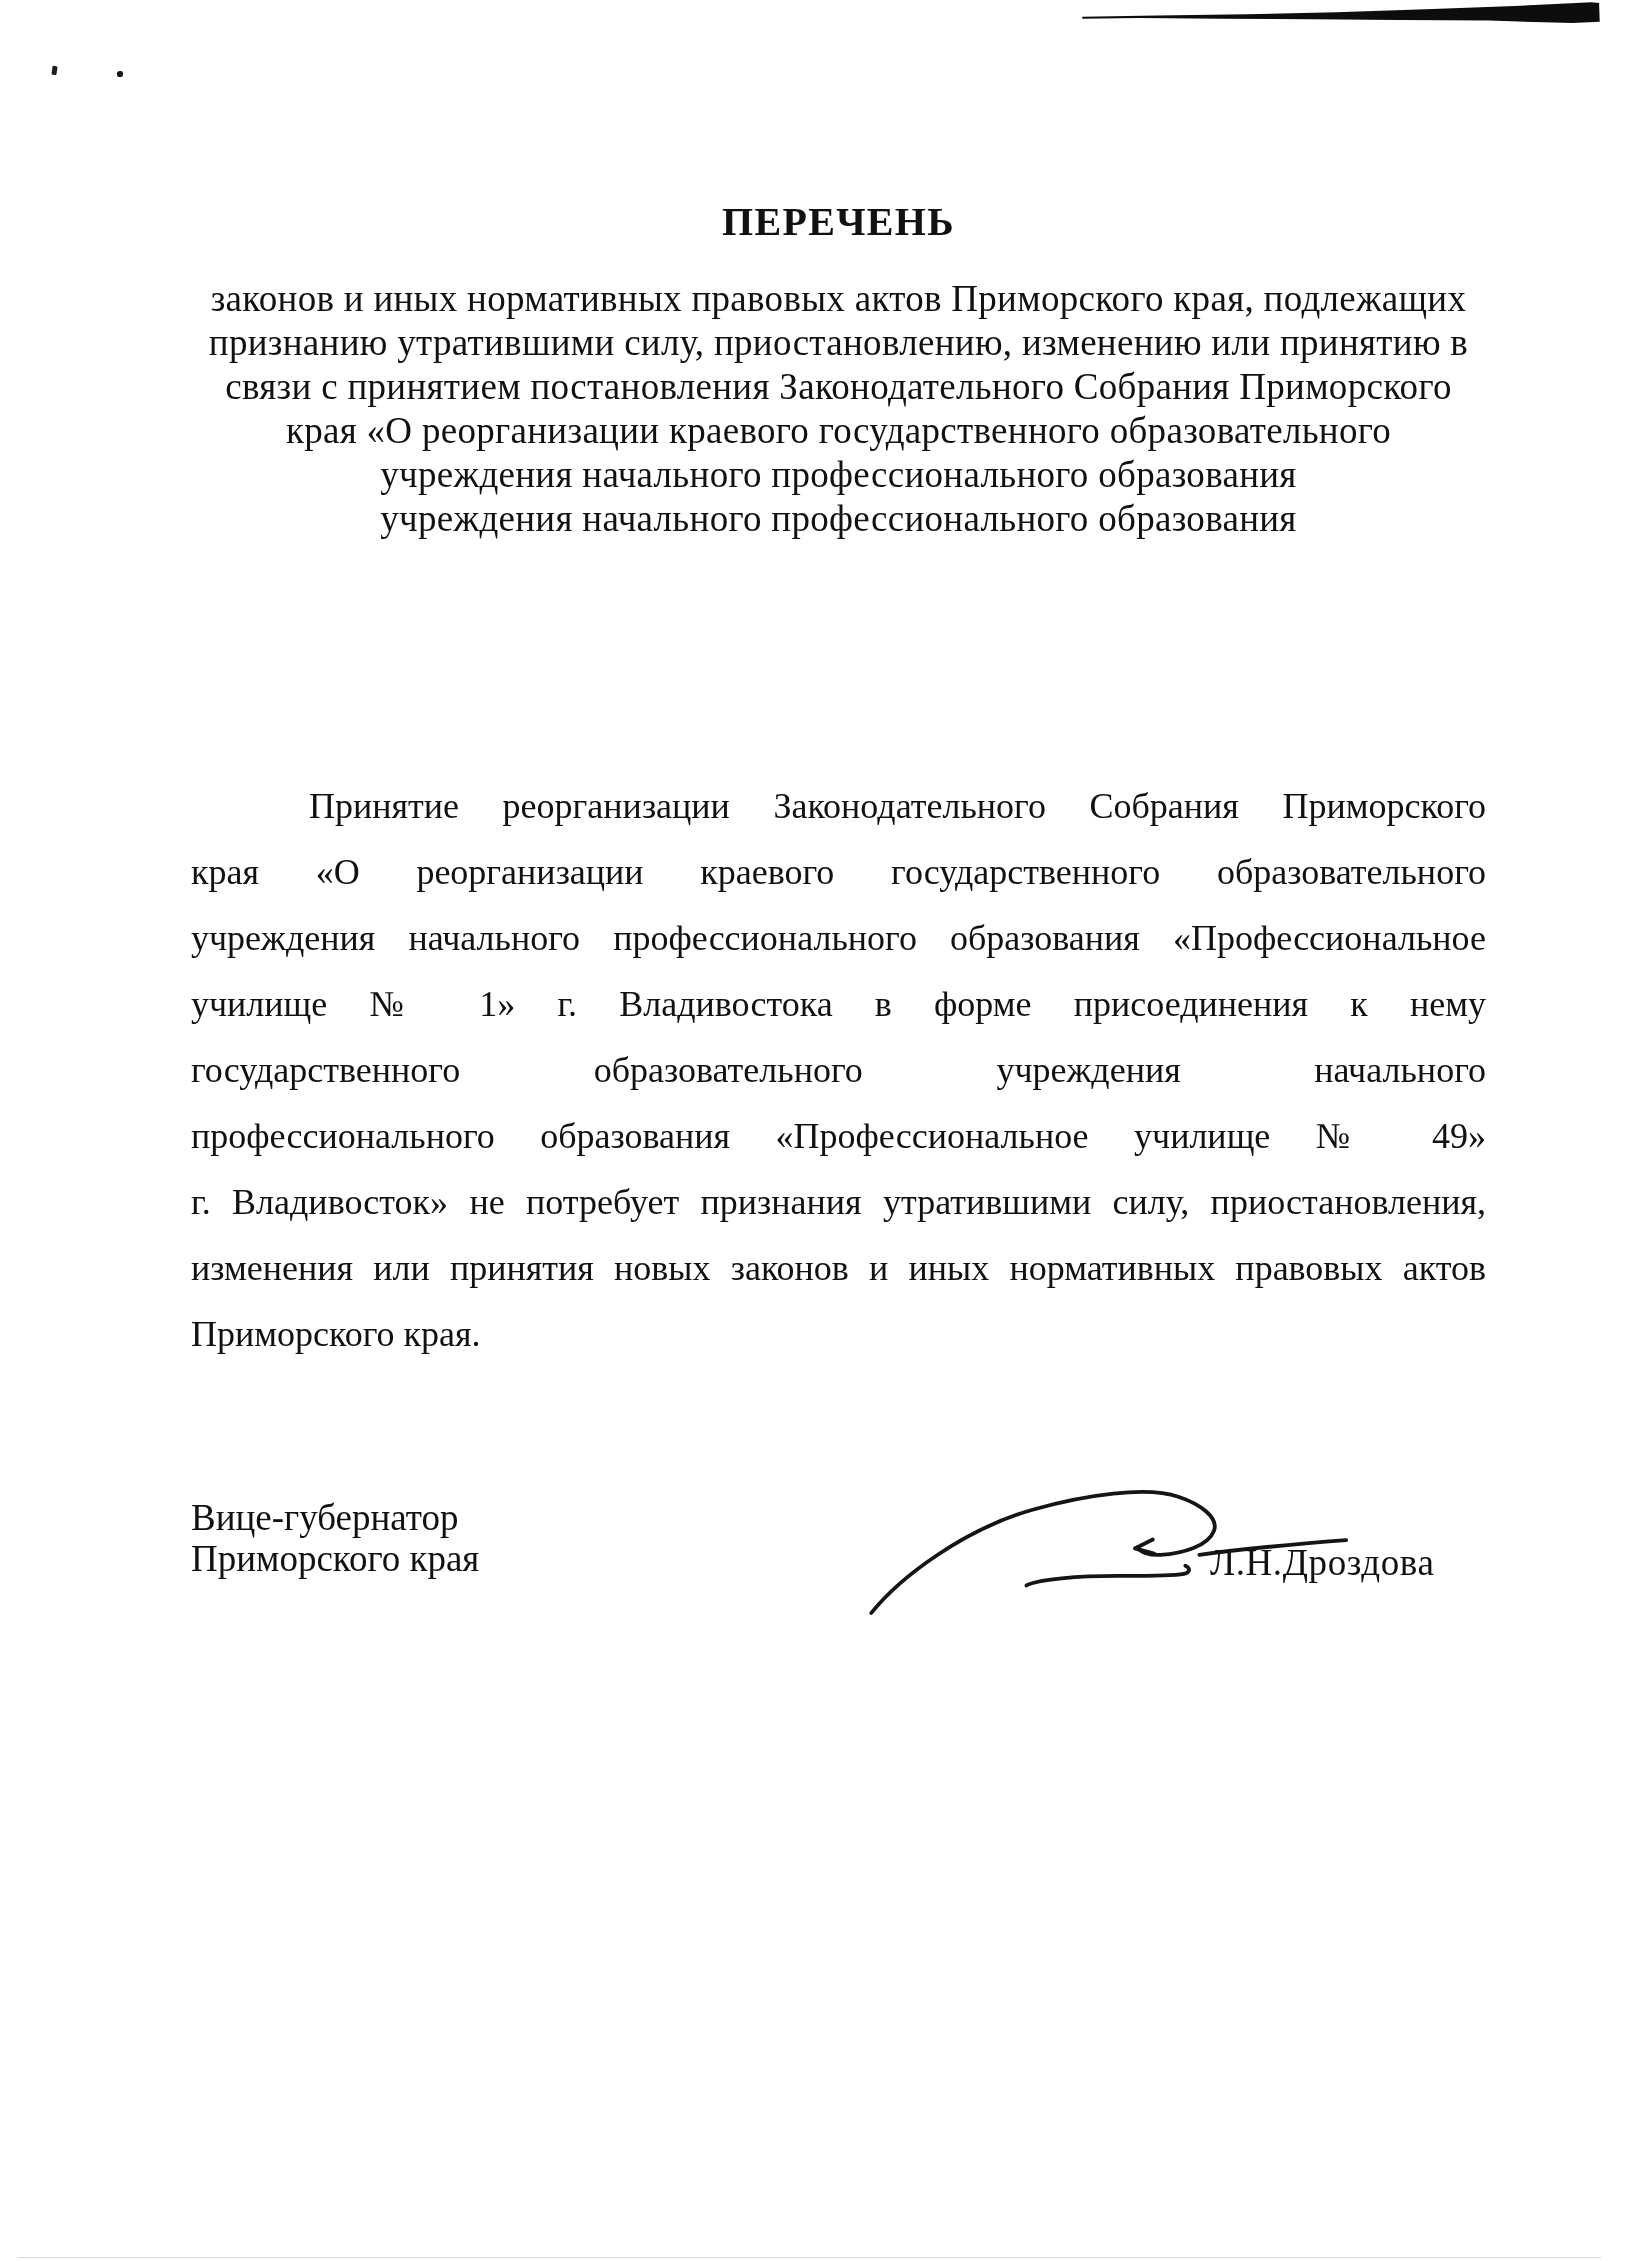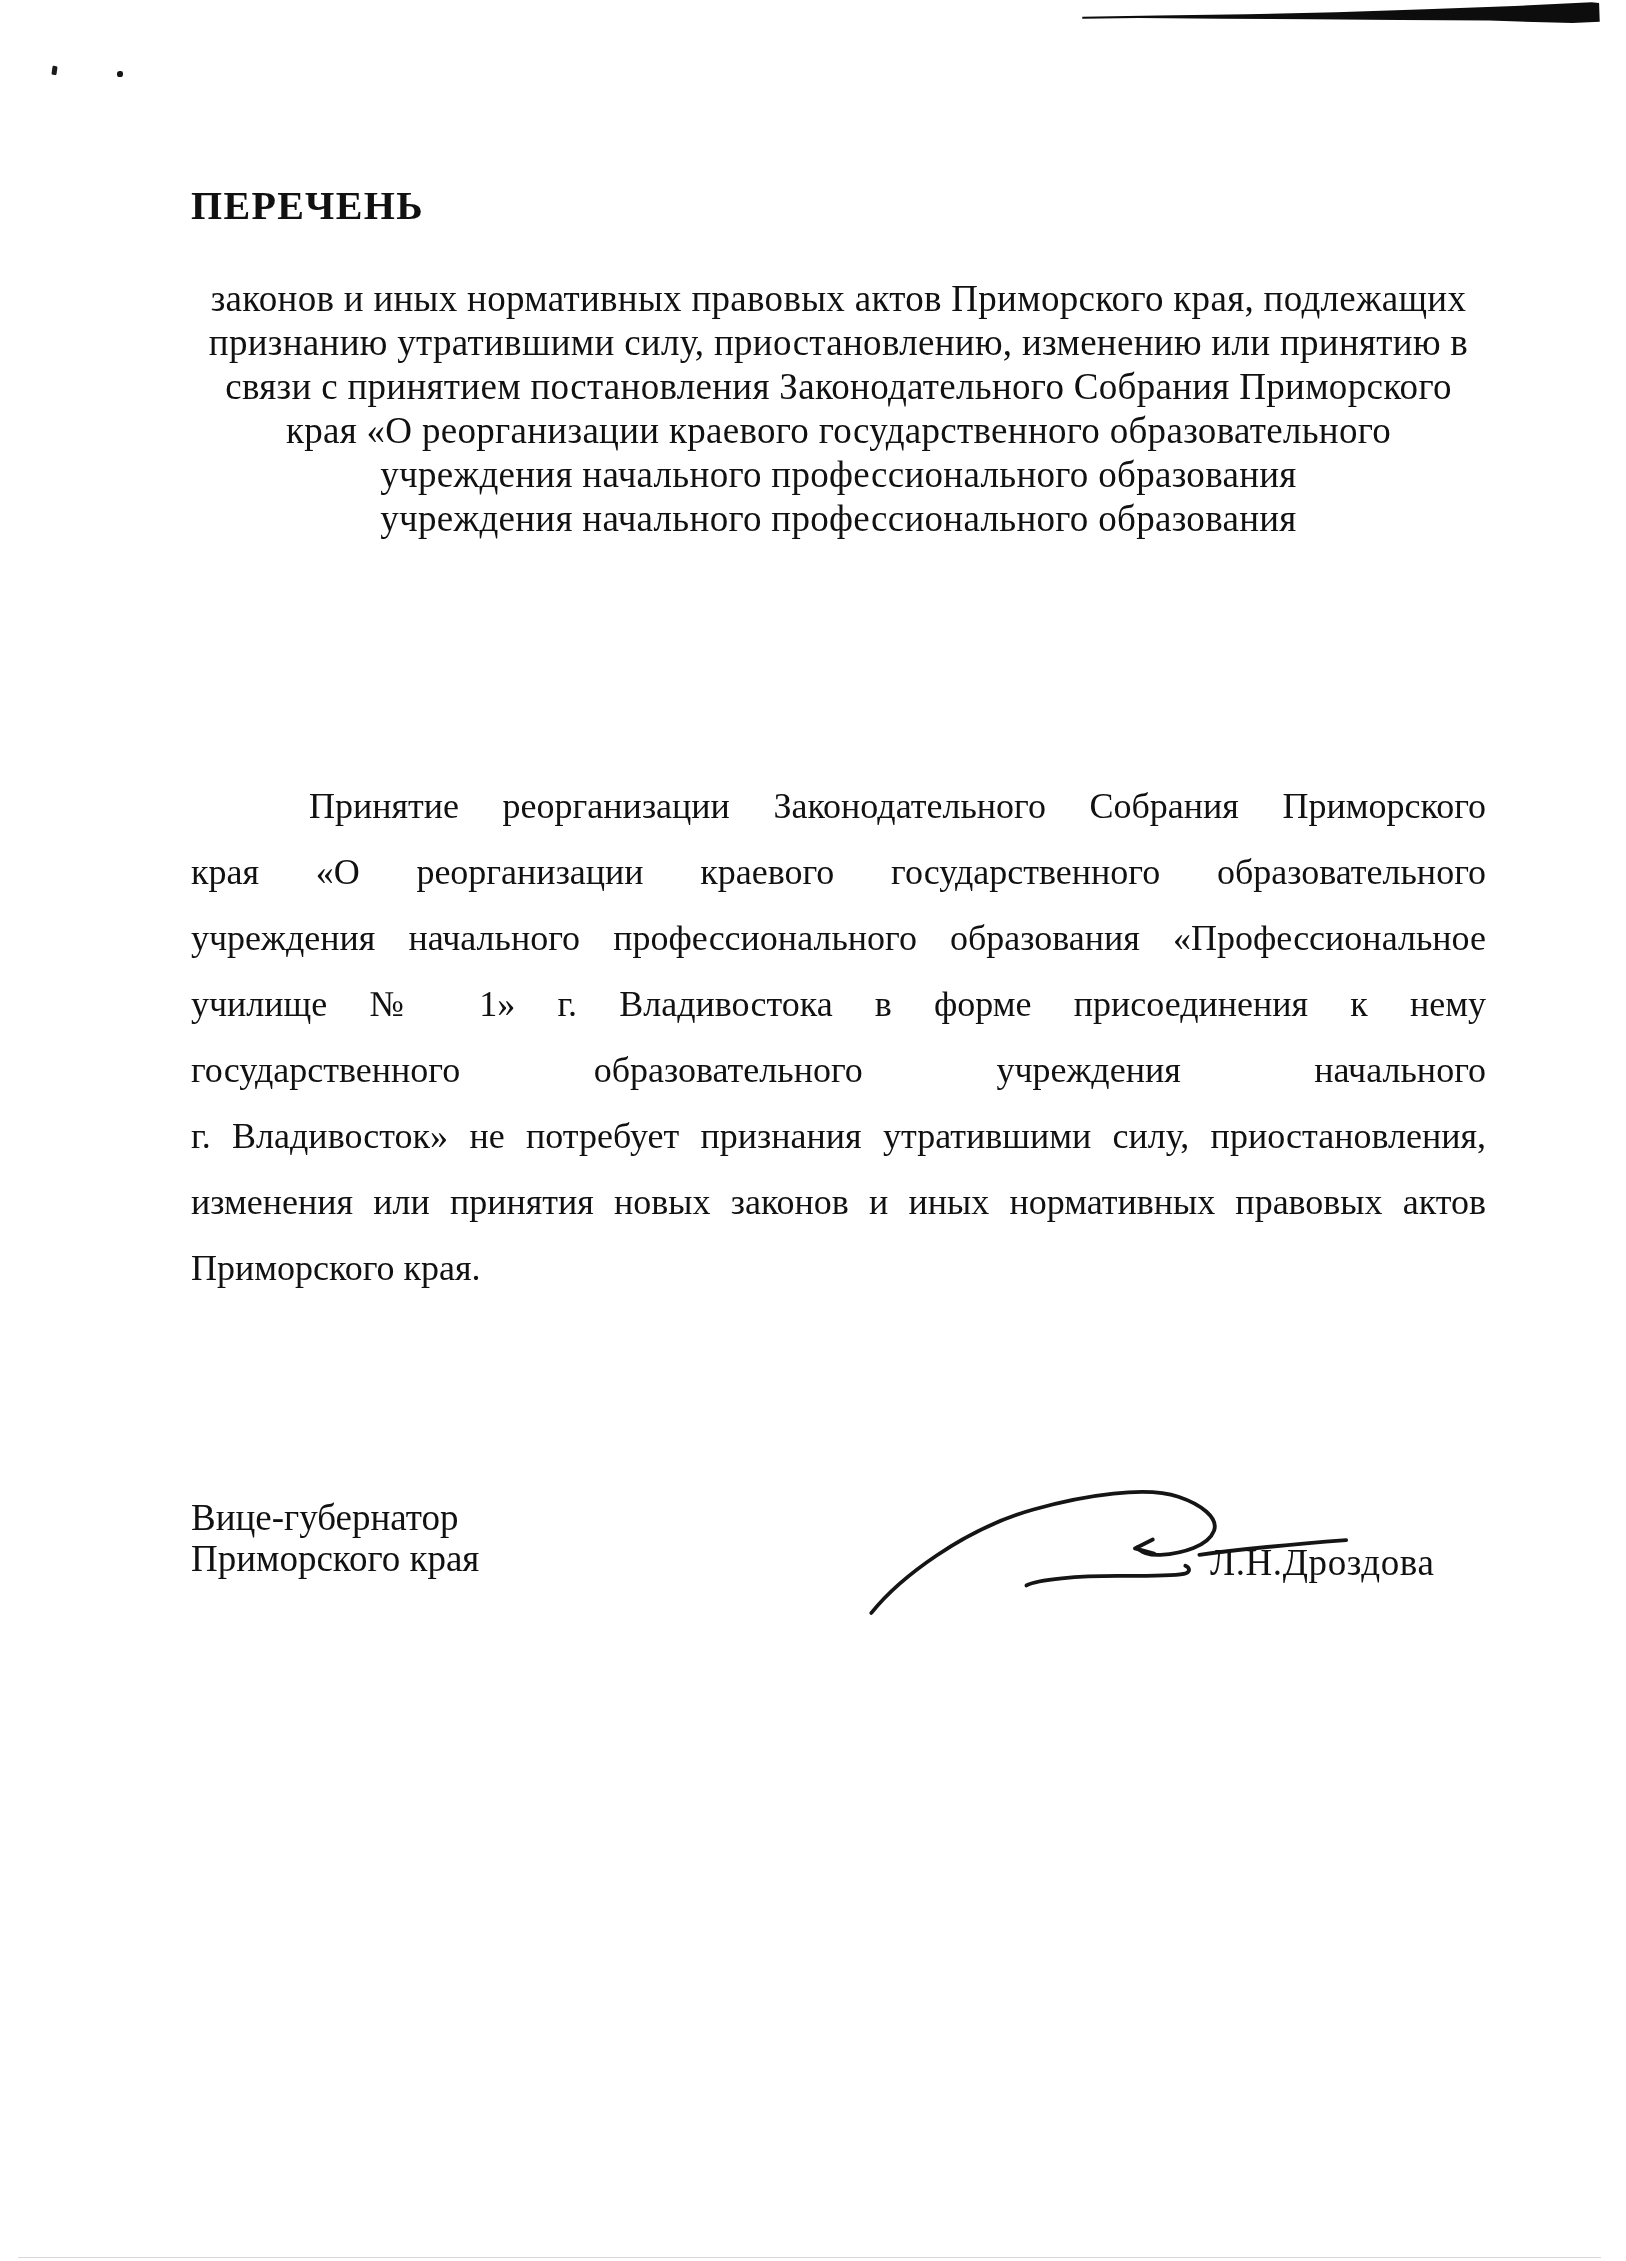--- a/index.html
+++ b/index.html
@@ -19,22 +19,22 @@
              background: #1c1c1c; border-radius: 1.3px; transform: rotate(8deg); }
   .speck-2 { position: absolute; left: 117px; top: 71px; width: 5.7px; height: 5.7px;
              background: #161616; border-radius: 50% 40% 50% 45%; }
   .bottom-edge { position: absolute; left: 18px; right: 25.5px; bottom: 3.2px; height: 1.3px;
                  background: #d9d9d9; }
 
   
   .col { position: absolute; left: 191px; width: 1295px; }
 
   .doc-title {
-    top: 182px; height: 47px; line-height: 47px;
-    font-weight: bold;
+    top: 198px; height: 47px; line-height: 47px;
+    text-align: center; font-weight: bold;
     font-size: 40px; letter-spacing: 1.3px;
   }
 
   .subtitle { top: 277px; }
   .subtitle-line {
     text-align: center; font-size: 37px; line-height: 44px;
     letter-spacing: 0.3px; white-space: pre;
   }
 
   .body-par { top: 773px; }
@@ -82,20 +82,21 @@
       <div class="subtitle-line subtitle-line-4">учреждения начального профессионального образования</div>
       <div class="subtitle-line subtitle-line-7">учреждения начального профессионального образования</div>
     </div>
 
   <div class="col body-par">
       <div class="body-line body-line-0">Принятие реорганизации Законодательного Собрания Приморского</div>
       <div class="body-line body-line-1">края «О&nbsp;реорганизации краевого государственного образовательного</div>
       <div class="body-line body-line-2">учреждения начального профессионального образования «Профессиональное</div>
       <div class="body-line body-line-3">училище № 1» г. Владивостока в форме присоединения к нему</div>
       <div class="body-line body-line-4">государственного образовательного учреждения начального</div>
+      <div class="body-line body-line-5">профессионального образования «Профессиональное училище № 49»</div>
       <div class="body-line body-line-6">г. Владивосток» не потребует признания утратившими силу, приостановления,</div>
       <div class="body-line body-line-7">изменения или принятия новых законов и иных нормативных правовых актов</div>
       <div class="body-line body-line-8">Приморского края.</div>
     </div>
 
   <div class="col sig-block">
     <div class="sig-line">Вице-губернатор</div>
     <div class="sig-line">Приморского края</div>
   </div>
 

